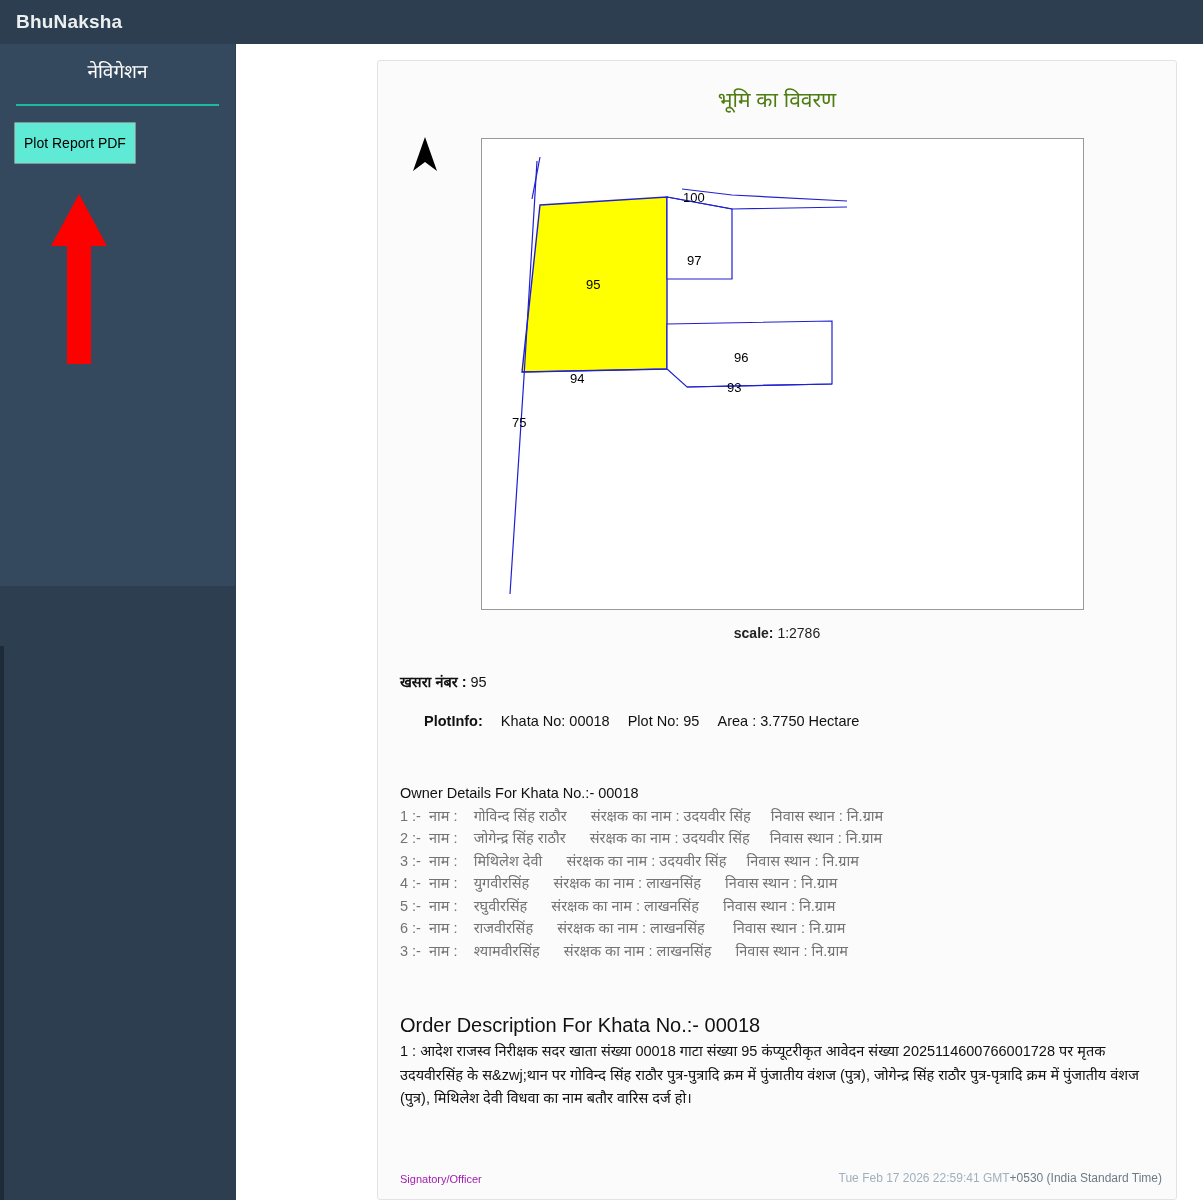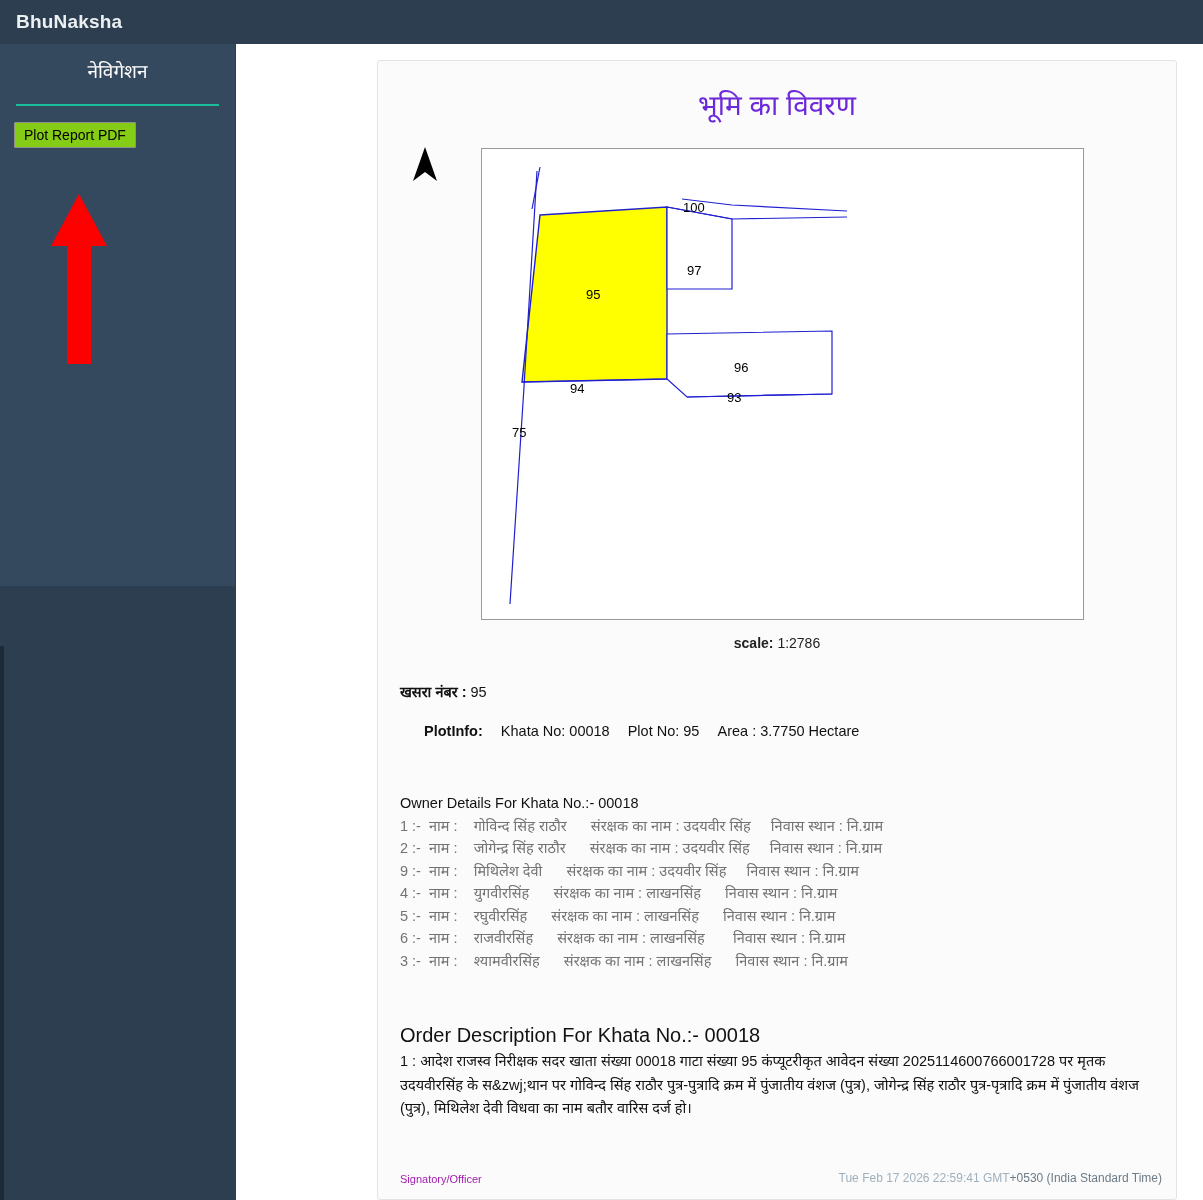--- a/index.html
+++ b/index.html
@@ -53,22 +53,22 @@
     font-family: "Liberation Sans", sans-serif;
   }
   .nav-divider {
     height: 2px;
     background: #1abc9c;
     margin: 0 16px 16px 16px;
   }
   .pdf-btn {
     display: inline-block;
     margin-left: 14px;
-    padding: 4px 9px;
-    background: #84cc16;
+    padding: 12px 9px;
+    background: #5eead4;
     border: 1px solid #8f8f8f;
     color: #000000;
     font-size: 14px;
     font-family: "Liberation Sans", sans-serif;
     cursor: pointer;
     border-radius: 1px;
   }
   
   .red-arrow {
     position: absolute;
@@ -86,22 +86,22 @@
   .card {
     position: absolute;
     left: 141px; top: 16px;
     width: 800px; height: 1140px;
     background: #fbfbfb;
     border: 1px solid #e3e3e3;
     border-radius: 3px;
   }
   .card-title {
     text-align: center;
-    font-size: 28px;
-    color: #6d28d9;
+    font-size: 21px;
+    color: #4d7c0f;
     padding: 24px 0 10px 0;
     font-family: "Liberation Sans", sans-serif;
   }
 
   
   .map-area {
     position: relative;
     width: 800px; height: 500px;
   }
   .map-box {
@@ -239,21 +239,21 @@
         <div class="plotinfo">
           <b>PlotInfo:</b>
           <span>Khata No: 00018</span>
           <span>Plot No: 95</span>
           <span>Area : 3.7750 Hectare</span>
         </div>
 
         <div class="owner-head">Owner Details For Khata No.:- 00018</div>
         <div class="owner-row">1 :-  नाम :    गोविन्द सिंह राठौर      संरक्षक का नाम : उदयवीर सिंह     निवास स्थान : नि.ग्राम</div>
         <div class="owner-row">2 :-  नाम :    जोगेन्द्र सिंह राठौर      संरक्षक का नाम : उदयवीर सिंह     निवास स्थान : नि.ग्राम</div>
-        <div class="owner-row">9 :-  नाम :    मिथिलेश देवी      संरक्षक का नाम : उदयवीर सिंह     निवास स्थान : नि.ग्राम</div>
+        <div class="owner-row">3 :-  नाम :    मिथिलेश देवी      संरक्षक का नाम : उदयवीर सिंह     निवास स्थान : नि.ग्राम</div>
         <div class="owner-row">4 :-  नाम :    युगवीरसिंह      संरक्षक का नाम : लाखनसिंह      निवास स्थान : नि.ग्राम</div>
         <div class="owner-row">5 :-  नाम :    रघुवीरसिंह      संरक्षक का नाम : लाखनसिंह      निवास स्थान : नि.ग्राम</div>
         <div class="owner-row">6 :-  नाम :    राजवीरसिंह      संरक्षक का नाम : लाखनसिंह       निवास स्थान : नि.ग्राम</div>
         <div class="owner-row">3 :-  नाम :    श्यामवीरसिंह      संरक्षक का नाम : लाखनसिंह      निवास स्थान : नि.ग्राम</div>
 
         <div class="order-head">Order Description For Khata No.:- 00018</div>
         <p class="order-text">1 : आदेश राजस्व निरीक्षक सदर खाता संख्या 00018 गाटा संख्या 95 कंप्यूटरीकृत आवेदन संख्या 2025114600766001728 पर मृतक उदयवीरसिंह के स&amp;zwj;थान पर गोविन्द सिंह राठौर पुत्र-पुत्रादि क्रम में पुंजातीय वंशज (पुत्र), जोगेन्द्र सिंह राठौर पुत्र-पृत्रादि क्रम में पुंजातीय वंशज (पुत्र), मिथिलेश देवी विधवा का नाम बतौर वारिस दर्ज हो।</p>
       </div>
 
       <div class="footer-row">

